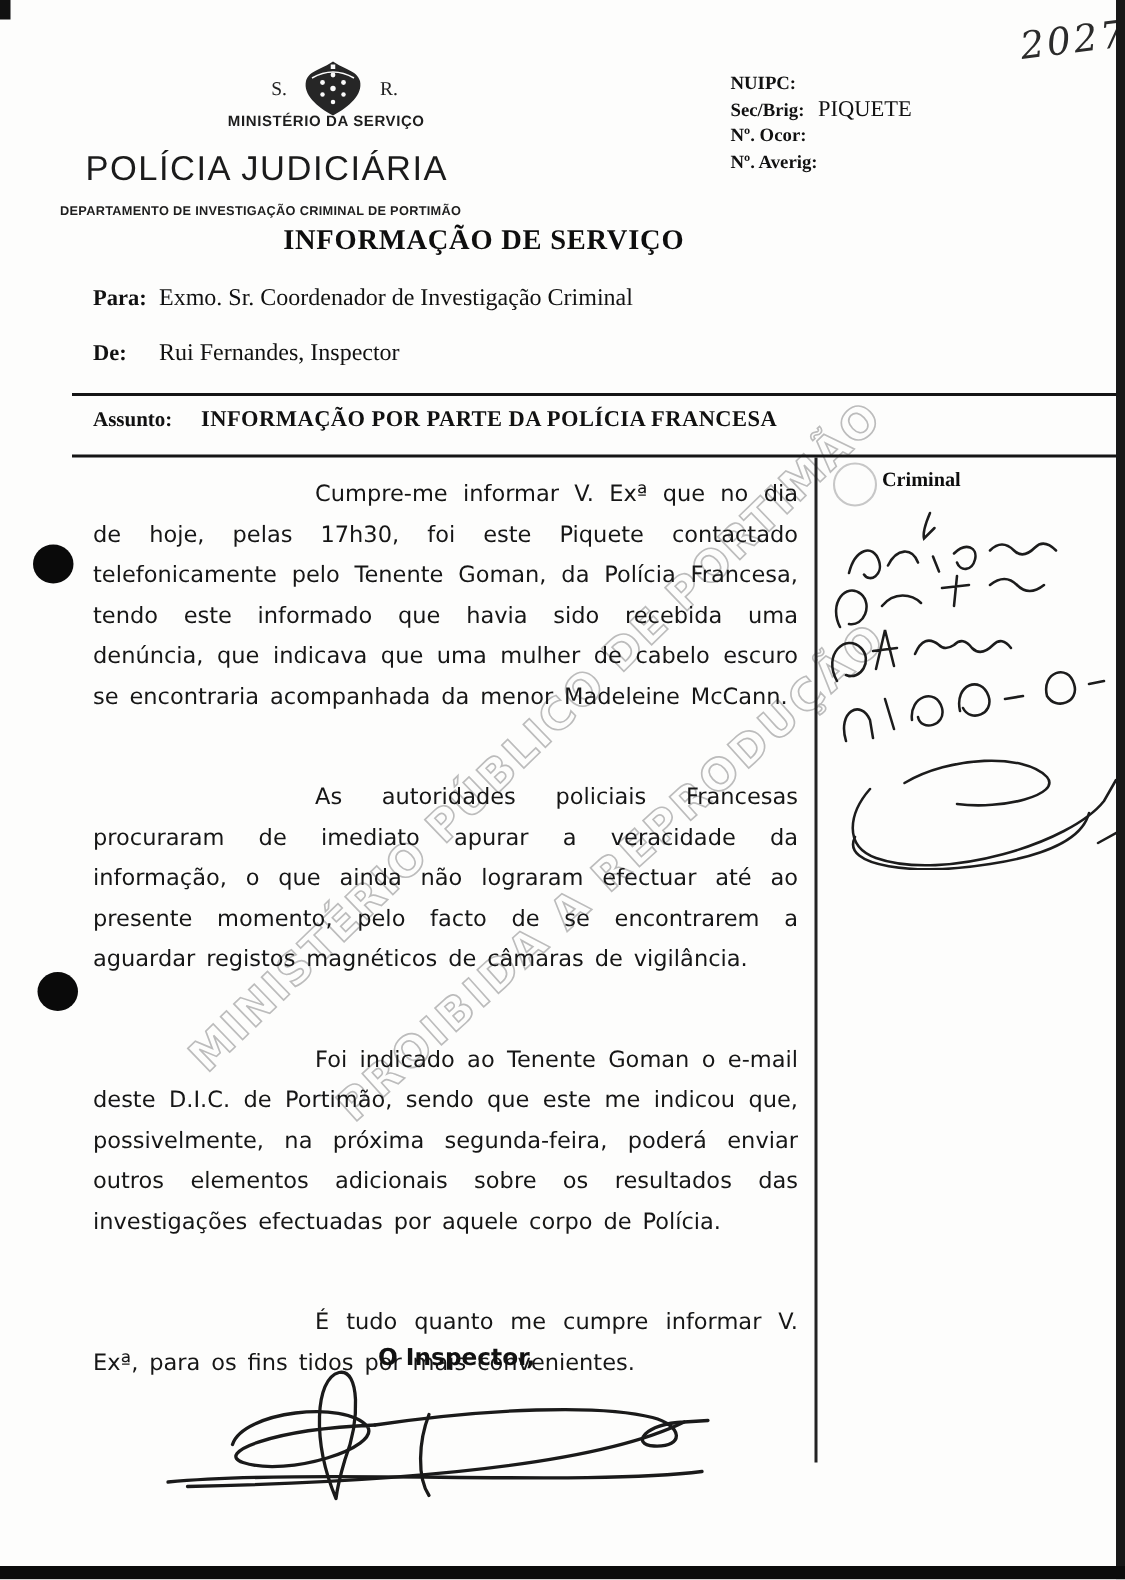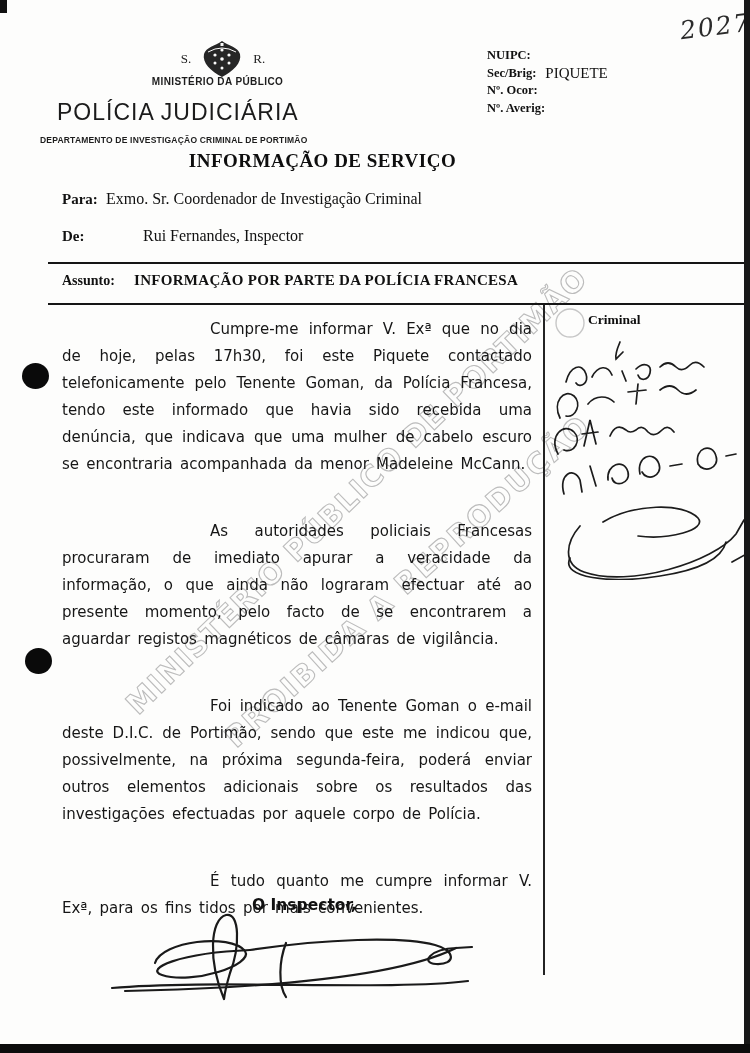--- a/index.html
+++ b/index.html
@@ -35,21 +35,21 @@
   .flabel{font-weight:bold;font-size:12.5px;}
   .fvalue{font-size:15px;margin-left:9px;}
 
   .doc-title{left:0;top:150px;width:645px;text-align:center;font-weight:bold;
     font-size:19px;letter-spacing:.5px;color:#0e0e0e;}
 
   .meta-row{left:62px;display:flex;align-items:baseline;}
   .meta-label{font-weight:bold;font-size:15px;width:44px;flex:none;}
   .meta-value{font-size:16px;}
   .row-to{top:190px;}
-  .row-from{top:227px;gap:37px;}
+  .row-from{top:227px;}
   .rule{left:48px;width:699px;height:2px;background:#151515;}
   .rule-top{top:262px;}
   .rule-bottom{top:303px;}
   .row-subject{top:272px;left:62px;display:flex;align-items:baseline;}
   .subject-label{font-weight:bold;font-size:14px;width:72px;flex:none;}
   .subject-value{font-weight:bold;font-size:15px;letter-spacing:.3px;}
 
   .col-divider{left:543px;top:305px;width:2px;height:670px;background:#232323;}
 
   
@@ -93,21 +93,21 @@
         <circle cx="24" cy="19" r="1.8"></circle>
           <circle cx="17" cy="23" r="1.5"></circle>
           <circle cx="31" cy="23" r="1.5"></circle>
         <circle cx="24" cy="28" r="1.5"></circle>
           <rect x="22.5" y="3" width="3" height="3"></rect>
       </g>
       <path d="M10,12 q14,-8 28,0" fill="none" stroke="#fbfbfb" stroke-width="1"></path>
     </svg>
     <span class="crest-initial">R.</span>
   </div>
-  <div class="abs ministry">MINISTÉRIO DA PÚBLICO</div>
+  <div class="abs ministry">MINISTÉRIO DA SERVIÇO</div>
   <div class="abs department">DEPARTAMENTO DE INVESTIGAÇÃO CRIMINAL DE PORTIMÃO</div>
   <div class="abs org">POLÍCIA JUDICIÁRIA</div>
 
   <div class="abs fields">
     <div class="field-row">
       <span class="flabel">NUIPC:</span>
       <span class="fvalue"></span>
     </div>
     <div class="field-row">
       <span class="flabel">Sec/Brig:</span>

